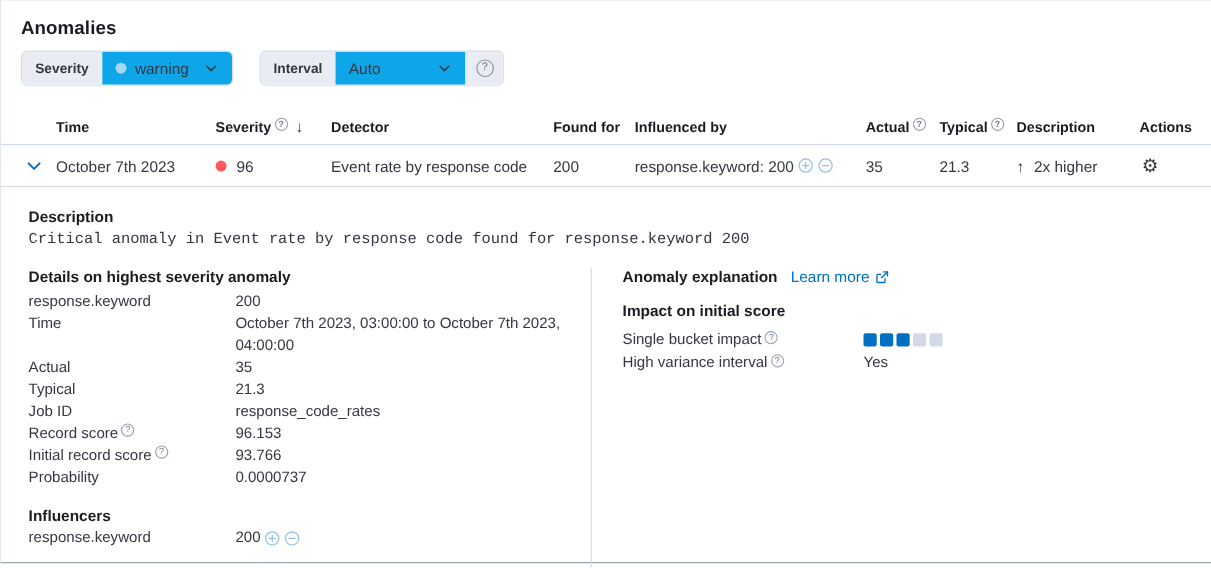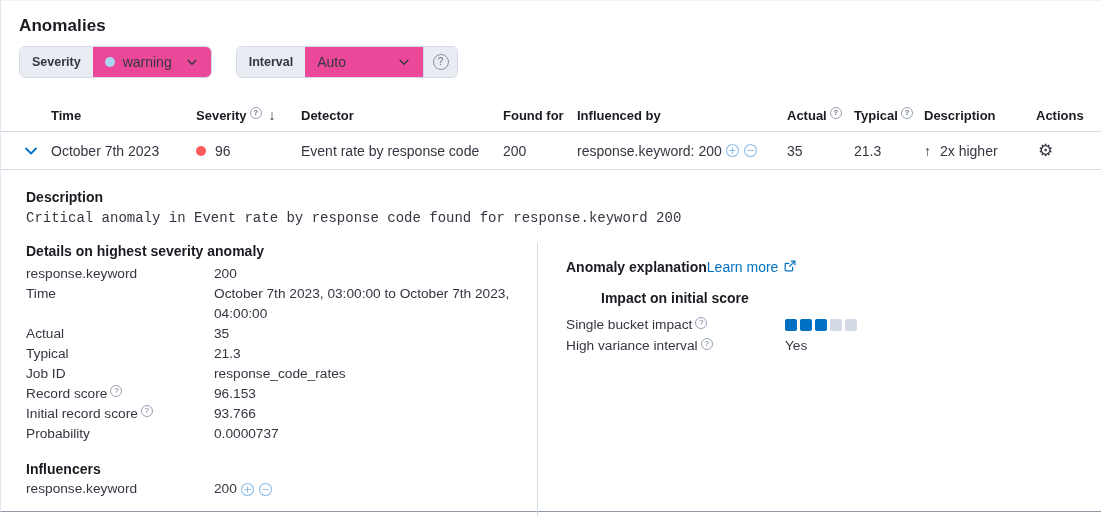--- a/index.html
+++ b/index.html
@@ -29,21 +29,21 @@
     border:1px solid #d3dae6; border-radius:6px; overflow:hidden;
     background:#fff;
   }
   .form-label {
     display:flex; align-items:center; padding:0 12px;
     background:#e9edf3; font-size:12.5px; font-weight:bold; color:#343741;
     white-space:nowrap;
   }
   .control-value {
     display:flex; align-items:center; gap:8px; padding:0 12px;
-    font-size:14px; color:#343741; background:#ec4899; cursor:pointer;
+    font-size:14px; color:#343741; background:#0ea5e9; cursor:pointer;
   }
   .severity-value { min-width:118px; }
   .interval-value { min-width:118px; justify-content:space-between; }
   .dot { width:10px; height:10px; border-radius:50%; display:inline-block; }
   .dot-warning { background:#a9d7f2; }
   .chev { flex:0 0 auto; }
   .help-append {
     display:flex; align-items:center; justify-content:center;
     width:34px; background:#e9edf3; border-left:1px solid #d3dae6; cursor:pointer;
   }
@@ -95,27 +95,27 @@
     padding:0 16px 24px 25px;
   }
   .right-col { flex:1; padding:0 16px 24px 28px; }
   .kv-row { display:flex; font-size:13.7px; line-height:20px; }
   .kv-label { width:188px; flex:0 0 188px; color:#343741; display:flex; align-items:flex-start; }
   .kv-label .info-icon { top:1px; }
   .kv-value { color:#343741; max-width:312px; }
   .influencers-block { margin-top:17px; }
   .influencers-block .section-title { margin-bottom:2px; }
   .inf-value { display:inline-flex; align-items:center; gap:3px; }
-  .explain-head { display:flex; align-items:center; gap:0; margin-bottom:15px;margin-top:16px; }
+  .explain-head { display:flex; align-items:center; gap:12px; margin-bottom:15px; }
   .explain-head .section-title { margin:0; }
   .learn-more {
     color:#0071c2; font-size:14px; text-decoration:none;
-    display:inline-flex; align-items:flex-start; gap:5px; cursor:pointer;
-  }
-  .impact-title { margin-bottom:8px;margin-left:35px; }
+    display:inline-flex; align-items:flex-end; gap:5px; cursor:pointer;
+  }
+  .impact-title { margin-bottom:8px; }
   .rkv-row { display:flex; font-size:13.7px; line-height:21px; align-items:center; }
   .rkv-label { width:219px; flex:0 0 219px; display:flex; align-items:center; }
   .impact-bar { display:inline-flex; gap:3px; }
   .impact-sq { width:12px; height:12px; border-radius:2px; background:#d3dae6; display:inline-block; }
   .impact-sq.filled { background:#0071c2; }
   svg { display:block; }
 </style>
 </head>
 <body>
 

